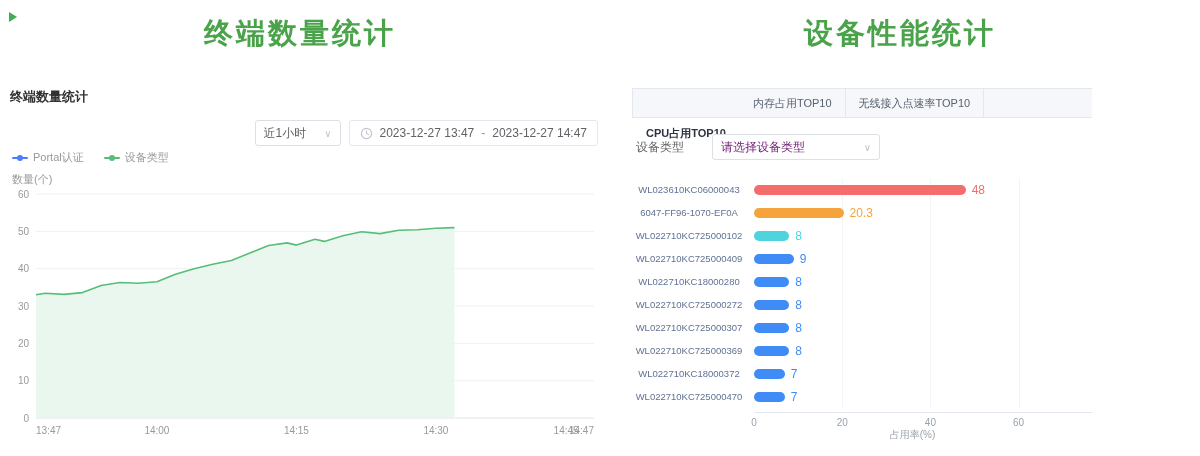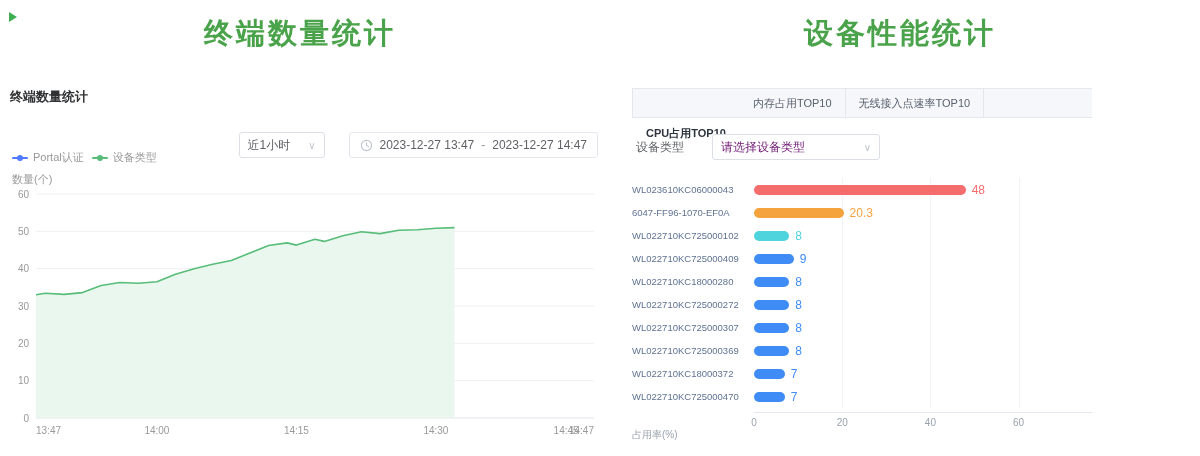--- a/index.html
+++ b/index.html
@@ -10,29 +10,29 @@
   .section-title{position:absolute;top:14px;width:600px;text-align:center;
     font-size:29px;font-weight:bold;color:#4aa34a;letter-spacing:3px;}
   .section-title.left{left:0;}
   .section-title.right{left:600px;}
   .corner-icon{position:absolute;left:9px;top:12px;width:0;height:0;
     border-top:5px solid transparent;border-bottom:5px solid transparent;border-left:8px solid #3fae53;}
 
   
   .panel-left{position:absolute;left:10px;top:88px;width:590px;height:360px;}
   .panel-header{font-size:13px;font-weight:bold;color:#303133;}
-  .controls{position:absolute;right:2px;top:32px;display:flex;gap:24px;align-items:center;margin-top:12px;}
+  .controls{position:absolute;right:2px;top:32px;display:flex;gap:8px;align-items:center;}
   .select-box{height:26px;border:1px solid #dcdfe6;border-radius:3px;display:flex;align-items:center;
     justify-content:space-between;padding:0 8px;font-size:12px;color:#606266;background:#fff;box-sizing:border-box;}
   .range-select{width:86px;}
   .chevron{color:#c0c4cc;font-size:10px;margin-left:8px;}
   .date-box{height:26px;border:1px solid #e4e7ed;border-radius:3px;display:flex;align-items:center;gap:7px;
     padding:0 10px;font-size:12px;color:#606266;background:#fff;box-sizing:border-box;}
   .date-sep{color:#909399;}
-  .legend{position:absolute;left:2px;top:62px;display:flex;gap:8px;font-size:11px;color:#999;align-items:center;}
+  .legend{position:absolute;left:2px;top:62px;display:flex;gap:20px;font-size:11px;color:#999;align-items:center;}
   .legend-item{display:flex;align-items:center;gap:5px;cursor:pointer;}
   .lmark{width:16px;height:2px;border-radius:1px;position:relative;display:inline-block;}
   .ldot{position:absolute;left:5px;top:-2px;width:6px;height:6px;border-radius:50%;display:block;}
   .ylabel{position:absolute;left:2px;top:84px;font-size:11px;color:#999;}
   .line-chart-svg{position:absolute;left:0;top:96px;}
 
   
   .panel-right{position:absolute;left:632px;top:88px;width:563px;}
   .tabs{display:flex;background:#f5f7fa;border:1px solid #e4e7ed;height:28px;align-items:stretch;}
   .tab{padding:0 13px;font-size:11px;color:#5a6270;display:flex;align-items:center;
@@ -40,29 +40,29 @@
   .tab.active{background:#fff;color:#2d3440;font-weight:bold;margin-bottom:-1px;margin-top:44px;}
   .device-row{margin-top:16px;display:flex;align-items:center;gap:28px;font-size:12px;color:#606266;padding-left:4px;}
   .device-select{width:168px;}
   .device-select .placeholder{color:#701a75;}
 
   .bar-chart{margin-top:18px;position:relative;}
   .bar-rows{position:relative;}
   .grid-overlay{position:absolute;left:122px;right:0;top:0;bottom:0;pointer-events:none;}
   .vline{position:absolute;top:0;bottom:0;width:1px;background:#f2f4f8;}
   .bar-row{display:flex;align-items:center;height:23px;position:relative;z-index:1;}
-  .bar-label{width:114px;text-align:left;font-size:9.5px;color:#5f7292;padding-right:8px;flex:none;white-space:nowrap;}
+  .bar-label{width:114px;text-align:center;font-size:9.5px;color:#5f7292;padding-right:8px;flex:none;white-space:nowrap;}
   .bar-track{flex:1;position:relative;height:10px;}
   .bar{position:absolute;left:0;top:0;height:10px;border-radius:5px;}
   .bar-value{position:absolute;top:-1px;font-size:12px;line-height:12px;white-space:nowrap;}
   .axis-row{display:flex;margin-top:4px;}
   .axis-spacer{width:122px;flex:none;}
   .axis-track{flex:1;position:relative;height:14px;font-size:10px;color:#9aa2ad;border-top:1px solid #e4e7ed;}
   .axis-tick{position:absolute;top:4px;transform:translateX(-50%);}
-  .axis-label{text-align:left;font-size:10px;color:#9aa2ad;margin-top:1px;padding-right:2px;}
+  .axis-label{text-align:center;font-size:10px;color:#9aa2ad;margin-top:1px;padding-right:2px;}
 </style>
 </head>
 <body>
 
 <div class="stage">
   <span class="corner-icon"></span>
 
   <div class="section-title left">终端数量统计</div>
   <div class="section-title right">设备性能统计</div>
 

